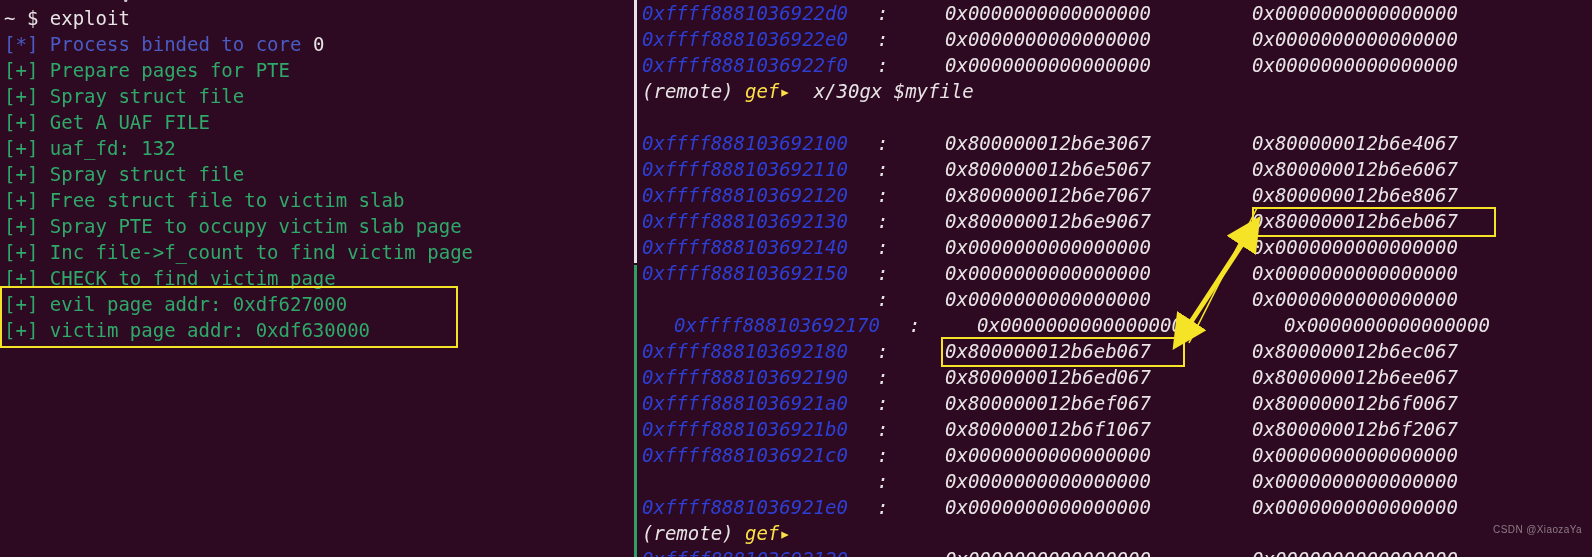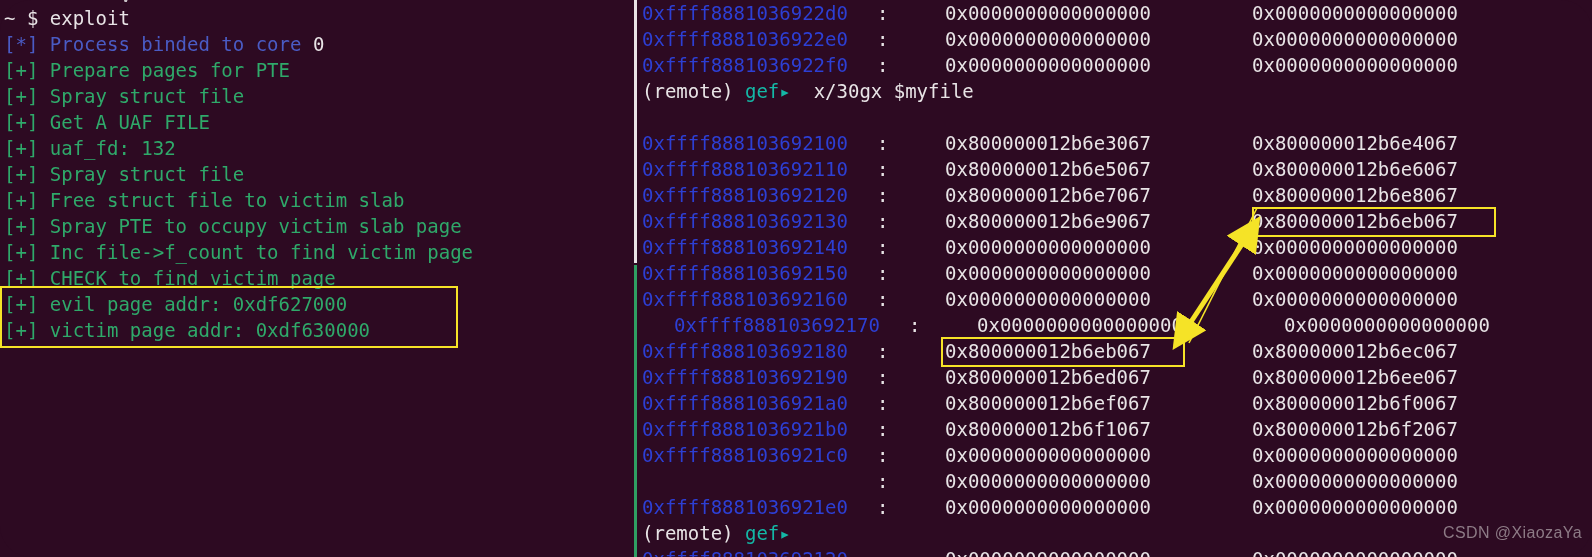--- a/index.html
+++ b/index.html
@@ -64,20 +64,21 @@
   }
 
   
   #right-pane {
     position: absolute;
     left: 637px;
     top: 0;
     width: 955px;
     height: 557px;
     overflow: hidden;
+    font-style: italic;
   }
   .rrow {
     position: absolute;
     left: 0px;
     width: 955px;
     height: 26px;
     line-height: 26px;
     font-size: 19px;
     white-space: pre;
   }
@@ -101,36 +102,36 @@
     color: #e8e4e6;
   }
   .promptrow {
     position: absolute;
     left: 5px;
     font-size: 19px;
     line-height: 26px;
     white-space: pre;
     color: #e8e4e6;
   }
-  .gef { color: #14b8a6; }
+  .gef { color: #fde047; }
 
   
   .hl-box {
     position: absolute;
     border: 2px solid #f5e327;
     box-sizing: border-box;
     pointer-events: none;
   }
 
   
   #watermark {
     position: absolute;
     right: 10px;
     top: 524px;
-    font-size: 16px;
+    font-size: 10px;
     color: #8d7b86;
     font-family: "Liberation Sans", sans-serif;
     letter-spacing: 0.4px;
   }
 
   
   .partial-top {
     position: absolute;
     left: 120px;
     top: -20px;
@@ -184,21 +185,21 @@
         <div class="rrow" style="top: 0px;"><span class="addr">0xffff8881036922d0</span><span class="colon" style="left: 240px;">:</span><span class="w0">0x0000000000000000</span><span class="w1">0x0000000000000000</span></div>
         <div class="rrow" style="top: 26px;"><span class="addr">0xffff8881036922e0</span><span class="colon" style="left: 240px;">:</span><span class="w0">0x0000000000000000</span><span class="w1">0x0000000000000000</span></div>
         <div class="rrow" style="top: 52px;"><span class="addr">0xffff8881036922f0</span><span class="colon" style="left: 240px;">:</span><span class="w0">0x0000000000000000</span><span class="w1">0x0000000000000000</span></div>
         <div class="promptrow" style="top: 78px;"><span>(remote)</span> <span class="gef">gef</span><span class="gef">▸</span><span>  x/30gx $myfile</span></div>
         <div class="rrow" style="top: 130px;"><span class="addr">0xffff888103692100</span><span class="colon" style="left: 240px;">:</span><span class="w0">0x800000012b6e3067</span><span class="w1">0x800000012b6e4067</span></div>
         <div class="rrow" style="top: 156px;"><span class="addr">0xffff888103692110</span><span class="colon" style="left: 240px;">:</span><span class="w0">0x800000012b6e5067</span><span class="w1">0x800000012b6e6067</span></div>
         <div class="rrow" style="top: 182px;"><span class="addr">0xffff888103692120</span><span class="colon" style="left: 240px;">:</span><span class="w0">0x800000012b6e7067</span><span class="w1">0x800000012b6e8067</span></div>
         <div class="rrow" style="top: 208px;"><span class="addr">0xffff888103692130</span><span class="colon" style="left: 240px;">:</span><span class="w0">0x800000012b6e9067</span><span class="w1">0x800000012b6eb067</span></div>
         <div class="rrow" style="top: 234px;"><span class="addr">0xffff888103692140</span><span class="colon" style="left: 240px;">:</span><span class="w0">0x0000000000000000</span><span class="w1">0x0000000000000000</span></div>
         <div class="rrow" style="top: 260px; padding-left: 36px;"><span class="addr">0xffff888103692150</span><span class="colon" style="left: 240px;">:</span><span class="w0">0x0000000000000000</span><span class="w1">0x0000000000000000</span></div>
-        <div class="rrow" style="top: 286px;"><span class="addr">0xffff888103692160</span><span class="colon" style="left: 240px;">:</span><span class="w0">0x0000000000000000</span><span class="w1">0x0000000000000000</span></div>
+        <div class="rrow" style="top: 286px;"><span class="colon" style="left: 240px;">:</span><span class="w0">0x0000000000000000</span><span class="w1">0x0000000000000000</span></div>
         <div class="rrow" style="top: 312px; margin-left: 32px;"><span class="addr">0xffff888103692170</span><span class="colon" style="left: 240px;">:</span><span class="w0">0x0000000000000000</span><span class="w1">0x0000000000000000</span></div>
         <div class="rrow" style="top: 338px;"><span class="addr">0xffff888103692180</span><span class="colon" style="left: 240px;">:</span><span class="w0">0x800000012b6eb067</span><span class="w1">0x800000012b6ec067</span></div>
         <div class="rrow" style="top: 364px;"><span class="addr">0xffff888103692190</span><span class="colon" style="left: 240px;">:</span><span class="w0">0x800000012b6ed067</span><span class="w1">0x800000012b6ee067</span></div>
         <div class="rrow" style="top: 390px;"><span class="addr">0xffff8881036921a0</span><span class="colon" style="left: 240px;">:</span><span class="w0">0x800000012b6ef067</span><span class="w1">0x800000012b6f0067</span></div>
         <div class="rrow" style="top: 416px;"><span class="addr">0xffff8881036921b0</span><span class="colon" style="left: 240px;">:</span><span class="w0">0x800000012b6f1067</span><span class="w1">0x800000012b6f2067</span></div>
         <div class="rrow" style="top: 442px;"><span class="addr">0xffff8881036921c0</span><span class="colon" style="left: 240px;">:</span><span class="w0">0x0000000000000000</span><span class="w1">0x0000000000000000</span></div>
         <div class="rrow" style="top: 468px;"><span class="colon" style="left: 240px;">:</span><span class="w0">0x0000000000000000</span><span class="w1">0x0000000000000000</span></div>
         <div class="rrow" style="top: 494px;"><span class="addr">0xffff8881036921e0</span><span class="colon" style="left: 240px;">:</span><span class="w0">0x0000000000000000</span><span class="w1">0x0000000000000000</span></div>
         <div class="promptrow" style="top: 520px;"><span>(remote)</span> <span class="gef">gef</span><span class="gef">▸</span></div>
         <div class="rrow" style="top: 546px;"><span class="addr">0xffff888103692120</span><span class="w0">0x0000000000000000</span><span class="w1">0x0000000000000000</span></div>

